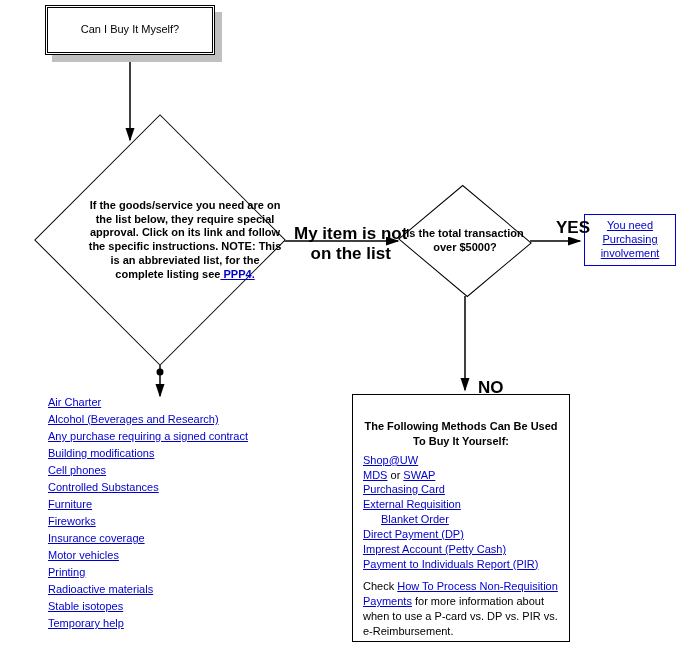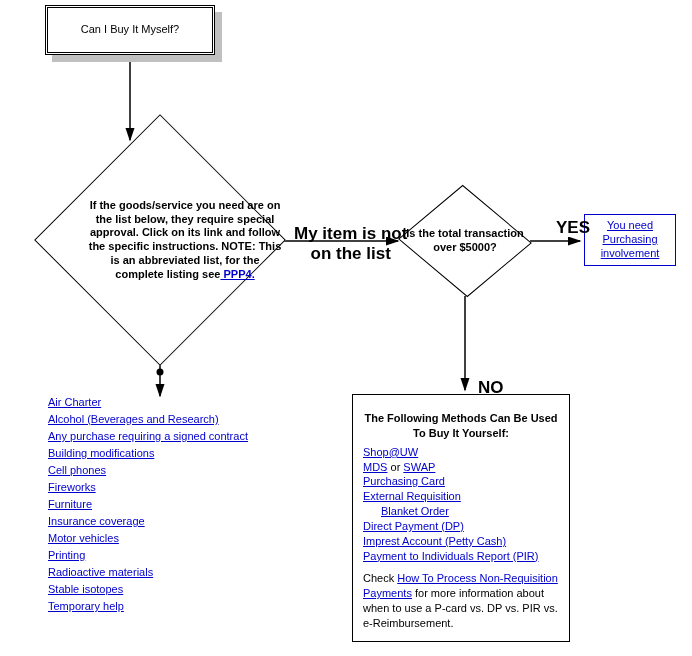--- a/index.html
+++ b/index.html
@@ -157,21 +157,21 @@
 
   
   .methods-box {
     position: absolute;
     left: 352px;
     top: 394px;
     width: 218px;
     height: 248px;
     border: 1px solid #000000;
     box-sizing: border-box;
-    padding: 16px 10px;
+    padding: 24px 10px;
     font-size: 11px;
     line-height: 1.35;
   }
   .methods-title {
     text-align: center;
     font-weight: bold;
     margin-bottom: 4px;
     line-height: 1.35;
   }
   .methods-box a {
@@ -267,22 +267,23 @@
 on the list</div>
   <div class="lbl" style="left:544px; top:218px;margin-left:12px;">YES</div>
   <div class="lbl" style="left:478px; top:336px;margin-top:42px;">NO</div>
 
   <div class="left-links">
     <a href="#">Air Charter</a>
     <a href="#">Alcohol  (Beverages and Research)</a>
     <a href="#">Any purchase requiring a signed contract</a>
     <a href="#">Building modifications</a>
     <a href="#">Cell phones</a>
+    <a href="#">Controlled Substances</a>
+    <a href="#">Furniture</a>
     <a href="#">Fireworks</a>
-    <a href="#">Furniture</a>
     <a href="#">Insurance coverage</a>
     <a href="#">Motor vehicles</a>
     <a href="#">Printing</a>
     <a href="#">Radioactive materials</a>
     <a href="#">Stable isotopes</a>
     <a href="#">Temporary help</a>
   </div>
 
   <div class="methods-box">
     <div class="methods-title">The Following Methods Can Be Used To Buy It Yourself:</div>

